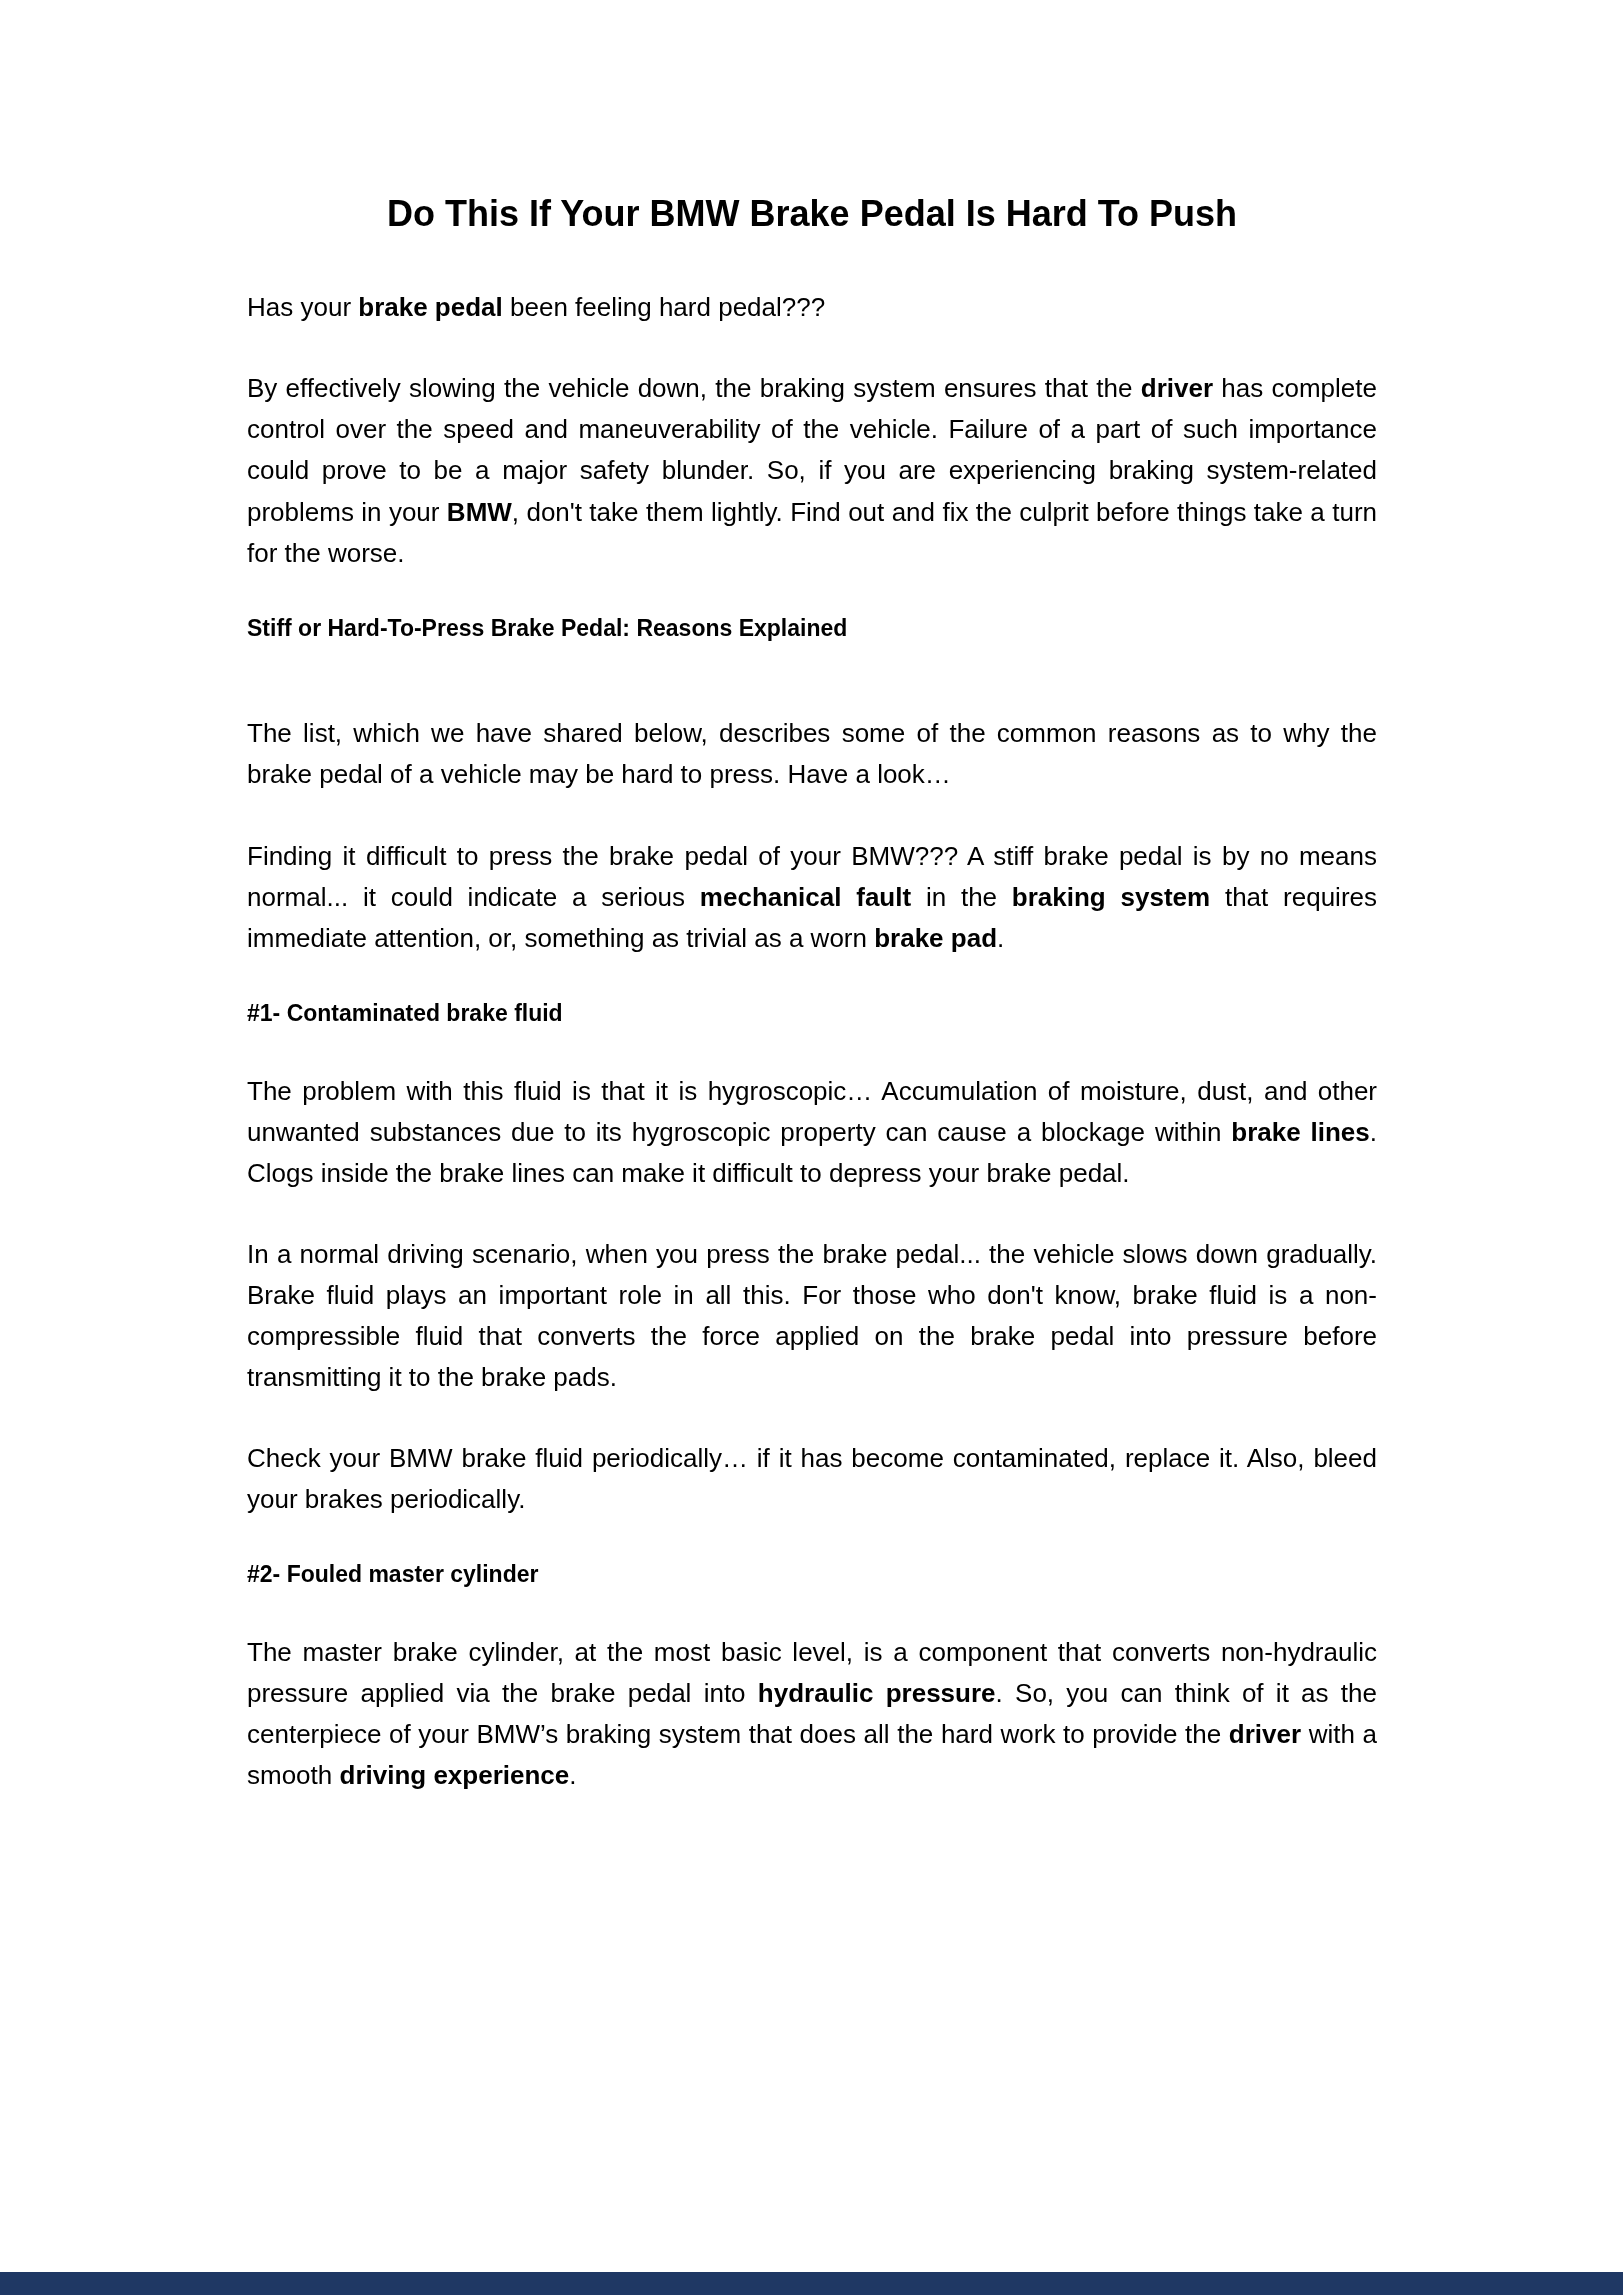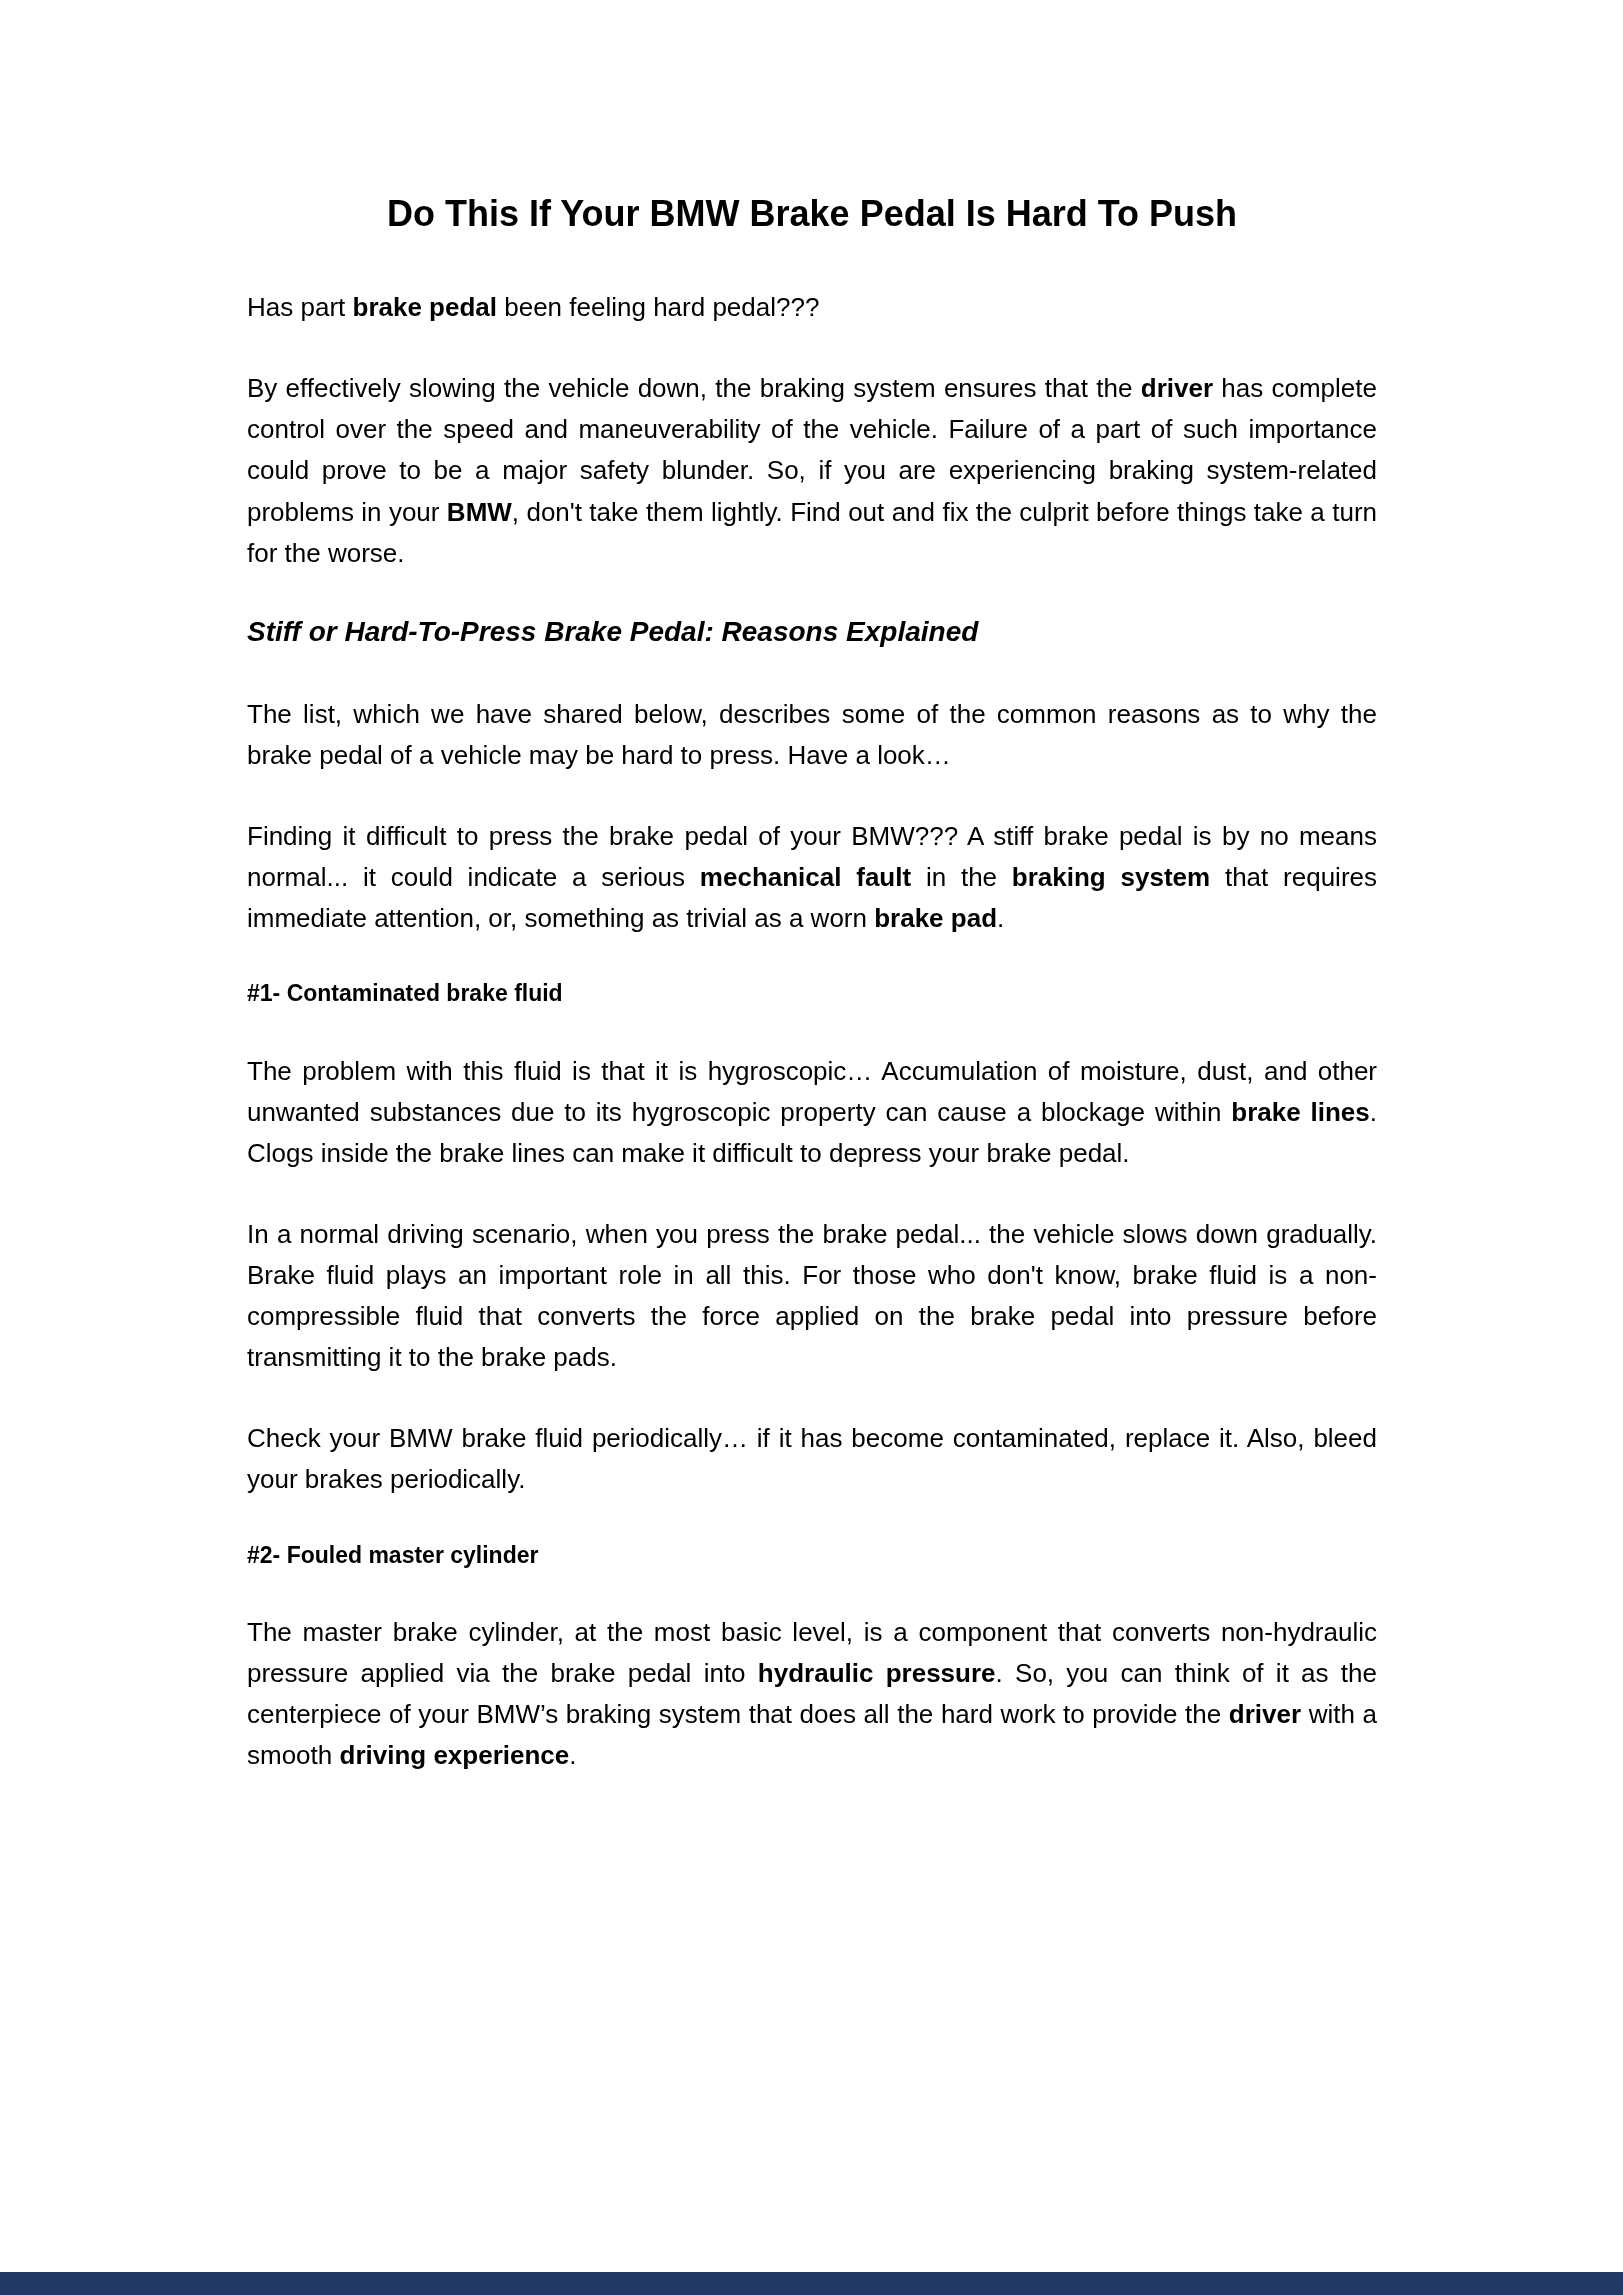--- a/index.html
+++ b/index.html
@@ -22,25 +22,24 @@
     padding: 192px 247px 46px 247px;
   }
   h1.doc-title {
     font-size: 36px;
     font-weight: 700;
     text-align: center;
     margin: 0 0 52px 0;
     line-height: 1.2;
   }
   h2.doc-h2 {
-    font-size: 28px;
+    font-size: 23px;
     font-weight: 700;
-    margin: 23px 0 45px 0;
+    margin: 23px 0 71px 0;
     line-height: 1.25;
-    font-style: italic;
   }
   h3.doc-h3 {
     font-size: 23px;
     font-weight: 700;
     margin: 21.5px 0 43px 0;
     line-height: 1.25;
   }
   h4.doc-h4 {
     font-size: 26px;
     font-weight: 700;
@@ -64,21 +63,21 @@
     height: 23px;
   }
 </style>
 </head>
 <body>
 
 <div class="page">
 
   <h1 class="doc-title">Do This If Your BMW Brake Pedal Is Hard To Push</h1>
 
-  <p class="para"><span>Has part </span><b>brake pedal</b><span> been feeling hard pedal???</span></p>
+  <p class="para"><span>Has your </span><b>brake pedal</b><span> been feeling hard pedal???</span></p>
 
   <p class="para"><span>By effectively slowing the vehicle down, the braking system ensures that the </span><b>driver</b><span> has complete control over the speed and maneuverability of the vehicle. Failure of a part of such importance could prove to be a major safety blunder. So, if you are experiencing braking system-related problems in your </span><b>BMW</b><span>, don't take them lightly. Find out and fix the culprit before things take a turn for the worse.</span></p>
 
 
   <h2 class="doc-h2">Stiff or Hard-To-Press Brake Pedal: Reasons Explained</h2>
 
   <p class="para">The list, which we have shared below, describes some of the common reasons as to why the brake pedal of a vehicle may be hard to press. Have a look…</p>
 
   <p class="para"><span>Finding it difficult to press the brake pedal of your BMW??? A stiff brake pedal is by no means normal... it could indicate a serious </span><b>mechanical fault</b><span> in the </span><b>braking system</b><span> that requires immediate attention, or, something as trivial as a worn </span><b>brake pad</b><span>.</span></p>
 

